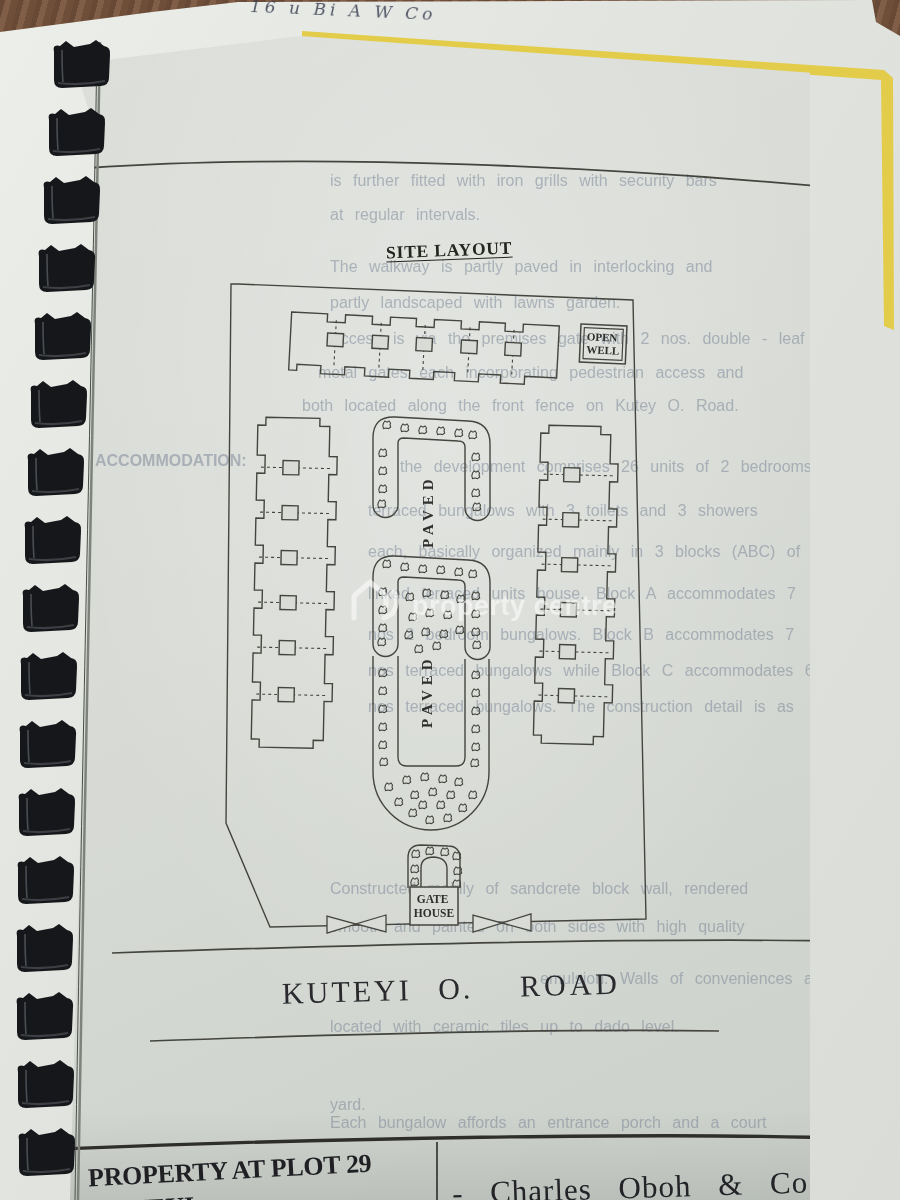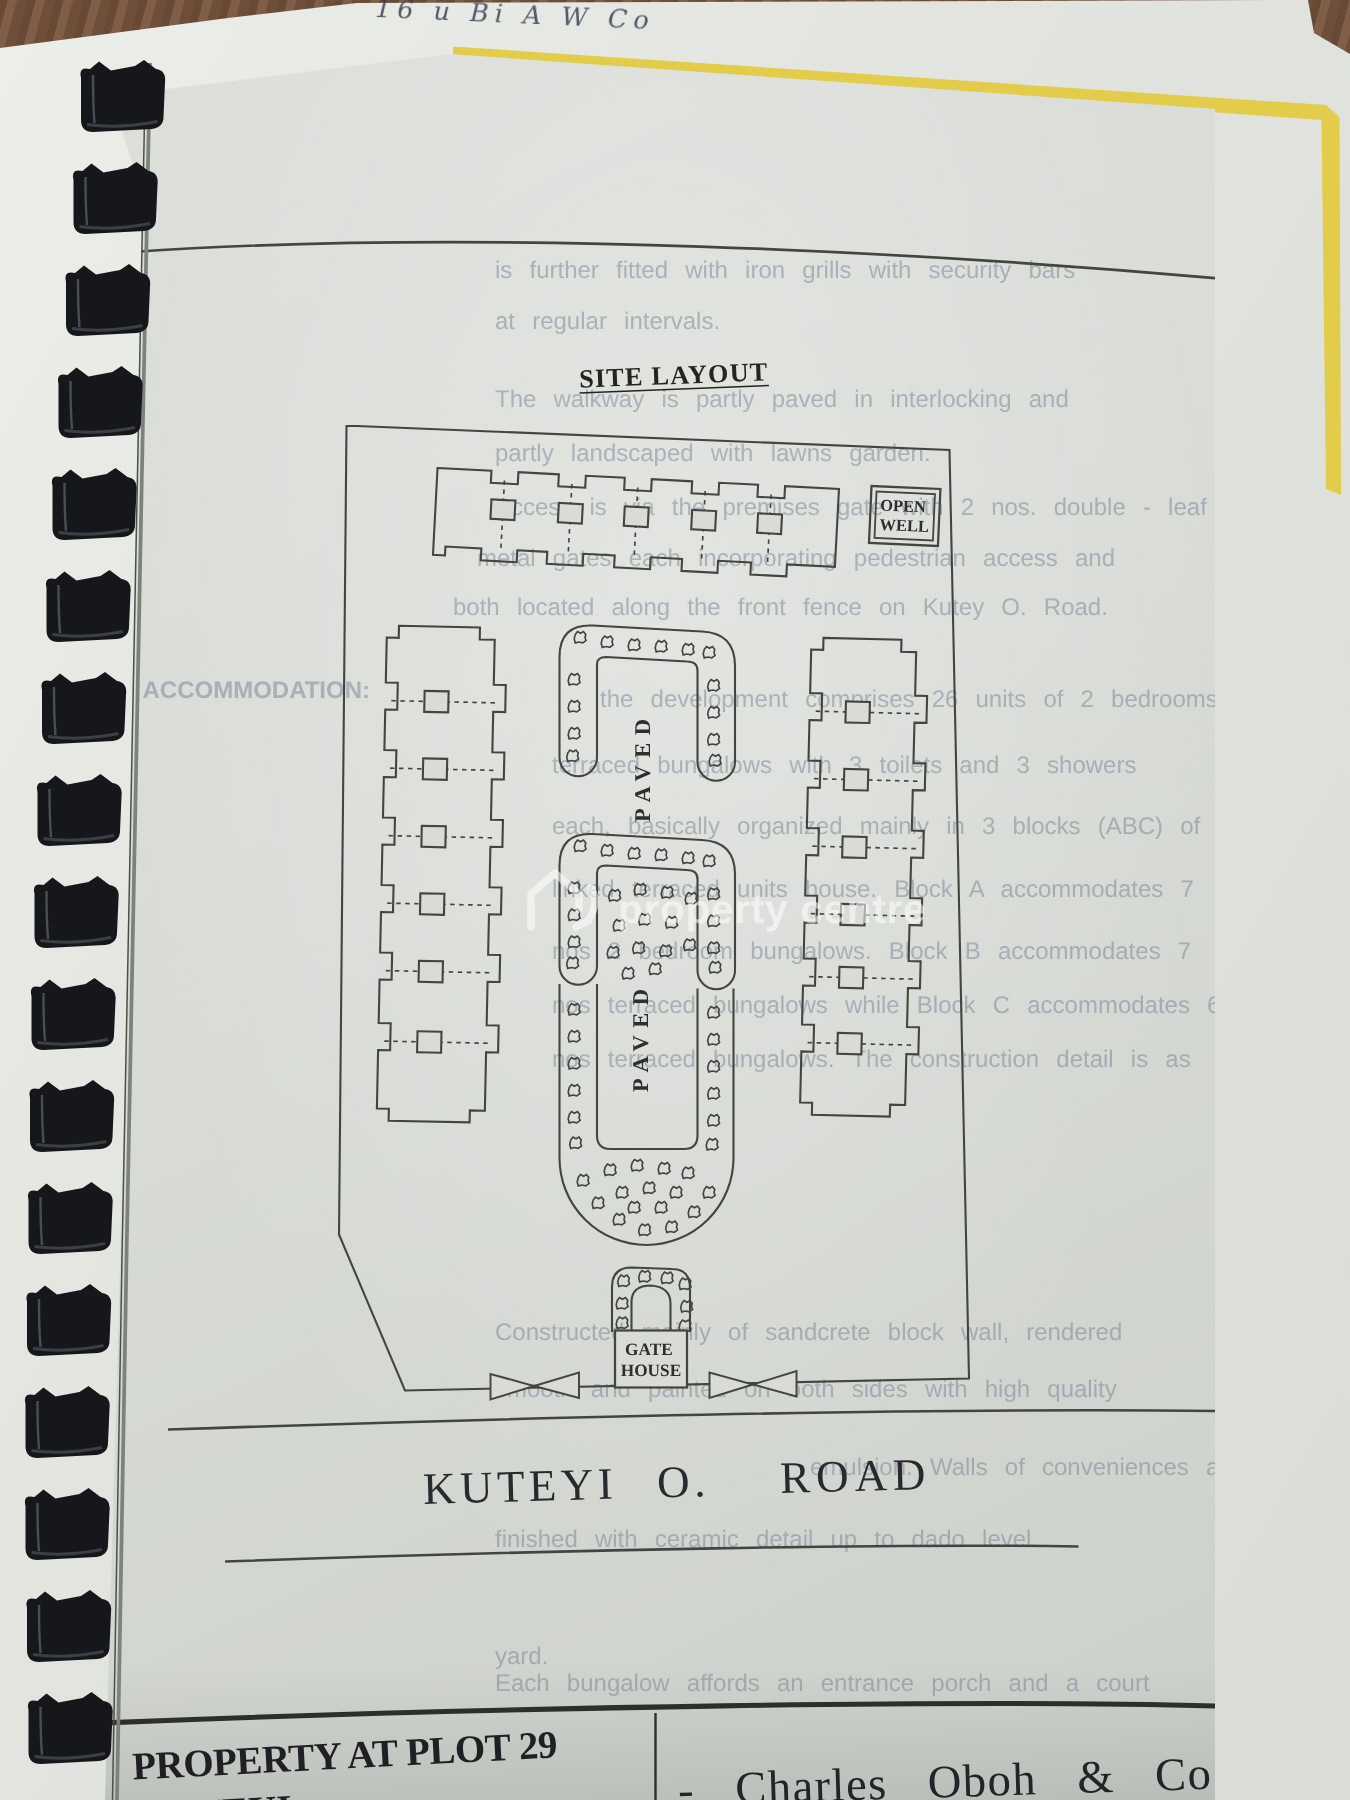--- a/index.html
+++ b/index.html
@@ -87,21 +87,21 @@
   <span class="abs ghost" style="left:400px;top:458px;">the development comprises 26 units of 2 bedrooms</span>
   <span class="abs ghost" style="left:368px;top:502px;">terraced bungalows with 3 toilets and 3 showers</span>
   <span class="abs ghost" style="left:368px;top:543px;">each, basically organized mainly in 3 blocks (ABC) of</span>
   <span class="abs ghost" style="left:368px;top:585px;">linked terraced units house. Block A accommodates 7</span>
   <span class="abs ghost" style="left:368px;top:626px;">nos 2 bedroom bungalows. Block B accommodates 7</span>
   <span class="abs ghost" style="left:368px;top:662px;">nos terraced bungalows while Block C accommodates 6</span>
   <span class="abs ghost" style="left:368px;top:698px;">nos terraced bungalows. The construction detail is as</span>
   <span class="abs ghost" style="left:330px;top:880px;">Constructed mainly of sandcrete block wall, rendered</span>
   <span class="abs ghost" style="left:330px;top:918px;">smooth and painted on both sides with high quality</span>
   <span class="abs ghost" style="left:540px;top:970px;">emulsion. Walls of conveniences and kitchen are</span>
-  <span class="abs ghost" style="left:330px;top:1018px;">finished with ceramic detail up to dado level.</span>
+  <span class="abs ghost" style="left:330px;top:1018px;">located with ceramic tiles up to dado level.</span>
   <span class="abs ghost" style="left:330px;top:1090px;margin-top:24px;">Each bungalow affords an entrance porch and a court</span>
   <span class="abs ghost" style="left:330px;top:1096px;">yard.</span>
 
   <div class="abs site-title">SITE LAYOUT</div>
 
   <svg class="abs plan-svg" width="900" height="1200" viewBox="0 0 900 1200" fill="none" stroke="#45453f" stroke-width="1.4" stroke-linejoin="miter">
     <defs>
       <g id="shrub">
         <path d="M1.5,3 L3,1 L5,2.2 L7,1 L8.5,3 L8,5 L8.7,7 L6.5,8.6 L4,8 L1.5,8.6 L0.8,5.8 Z" stroke-width="1.1"></path>
       </g>

